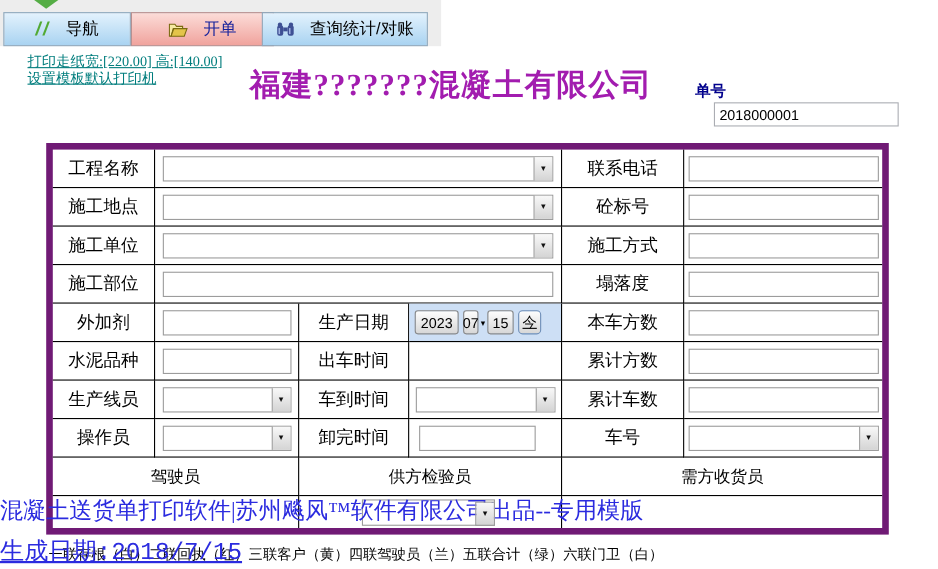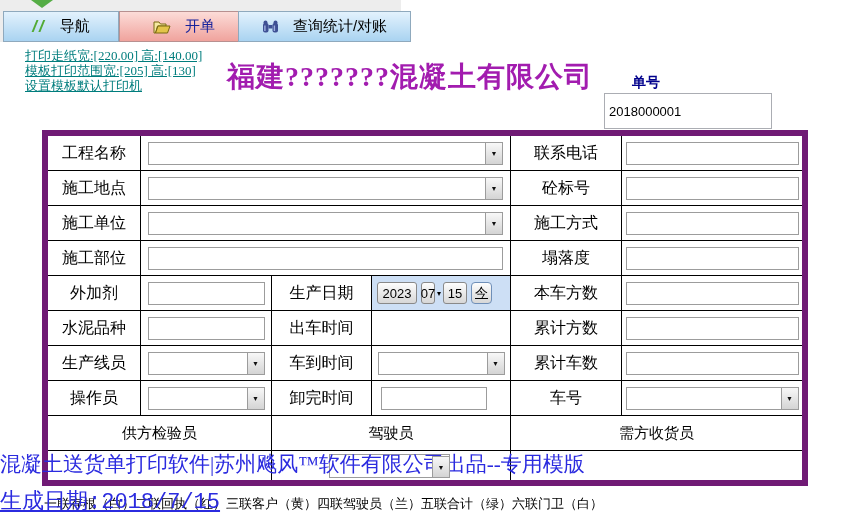--- a/index.html
+++ b/index.html
@@ -17,36 +17,36 @@
     border-top:8px solid #55ad45;
   }
   .tab {
     position:absolute; top:11px; height:31px; display:flex; align-items:center;
     justify-content:center; gap:14px; border:1px solid #8fa9bd; font-size:15px; color:#000;
   }
   .tab-blue { background:linear-gradient(#e3f2fd,#a9d3f1); }
   .tab-pink { background:linear-gradient(#fcdcd8,#f0a39d); border-color:#b89090; }
   #tab1 { left:3px;   width:116px; }
   #tab2 { left:119px; width:130px; }
-  #tab3 { left:238px; width:173px; }
+  #tab3 { left:238px; width:151px; }
   #tab2 .tlabel { color:#16229c; }
   .slashes { color:#52aa34; font-weight:bold; font-style:italic; font-size:17px; letter-spacing:2px; }
 
   
   .links { position:absolute; left:2px; top:49px; font-family:"Liberation Serif", serif;margin-left:23px; }
   .links a { display:block; color:#007d7d; text-decoration:underline; font-size:13px; line-height:14px; margin-bottom:1px; cursor:pointer; }
 
   
   .title {
     position:absolute; left:195px; top:58px; width:430px; text-align:center;
     font-family:"Liberation Serif", serif; font-weight:bold; font-size:28px; color:#a21caf; letter-spacing:1px;
   }
   .orderno-label { position:absolute; left:632px; top:74px; color:#00008c; font-weight:bold; font-size:14px; }
   .orderno-input {
-    position:absolute; left:604px; top:93px; width:168px; height:36px;
+    position:absolute; left:649px; top:93px; width:168px; height:22px;
     border:1px solid #abadb3; font-size:13px; padding:0 4px; outline:none;
   }
 
   
   .ftable {
     position:absolute; left:42px; top:130px; width:766px; height:356px;
     border:6px solid #701a75; display:grid;
     grid-template-columns:93px 131px 100px 139px 111px 1fr;
     grid-template-rows:repeat(8, 35px) 35px 1fr;
     background:#fff;
@@ -141,21 +141,20 @@
         <rect x="6.5" y="5" width="4" height="3.5" fill="#3e5094"></rect>
         <rect x="2.2" y="5.5" width="1.4" height="5.5" fill="#9fb0e0"></rect>
         <rect x="11.7" y="5.5" width="1.4" height="5.5" fill="#9fb0e0"></rect>
       </svg>
     </span>
     <span class="tlabel">查询统计/对账</span>
   </div>
 
   <div class="links">
     <a>打印走纸宽:[220.00] 高:[140.00]</a>
-    <a>模板打印范围宽:[205] 高:[130]</a>
     <a>设置模板默认打印机</a>
   </div>
 
   <div class="title">福建???????混凝土有限公司</div>
   <div class="orderno-label">单号</div>
   <input class="orderno-input" type="text" value="2018000001" style="">
 
   <div class="ftable">
 
     <div class="cell lbl">工程名称</div>
@@ -278,22 +277,22 @@
     <div class="cell lbl">车号</div>
     <div class="cell no-r">
       <div class="combo w-right">
         <div class="combo-text"></div>
         <div class="combo-btn">
             <span class="arr">▼</span>
           </div>
       </div>
     </div>
 
+    <div class="cell sig span2">驾驶员</div>
     <div class="cell sig span2">供方检验员</div>
-    <div class="cell sig span2">驾驶员</div>
     <div class="cell sig span2 no-r">需方收货员</div>
 
     <div class="cell span2 no-b"></div>
     <div class="cell span2 no-b r10mid">
       <div class="r10combo"></div>
       <div class="r10btn">
           <span class="arr">▼</span>
         </div>
     </div>
     <div class="cell span2 no-r no-b"></div>

